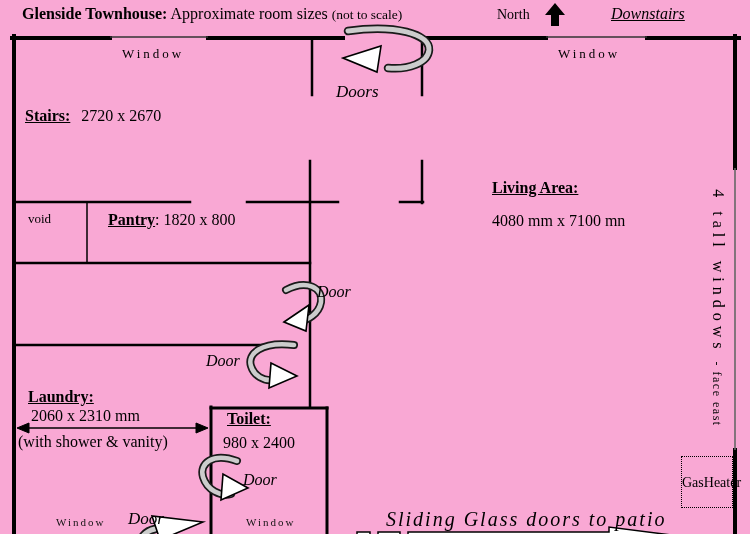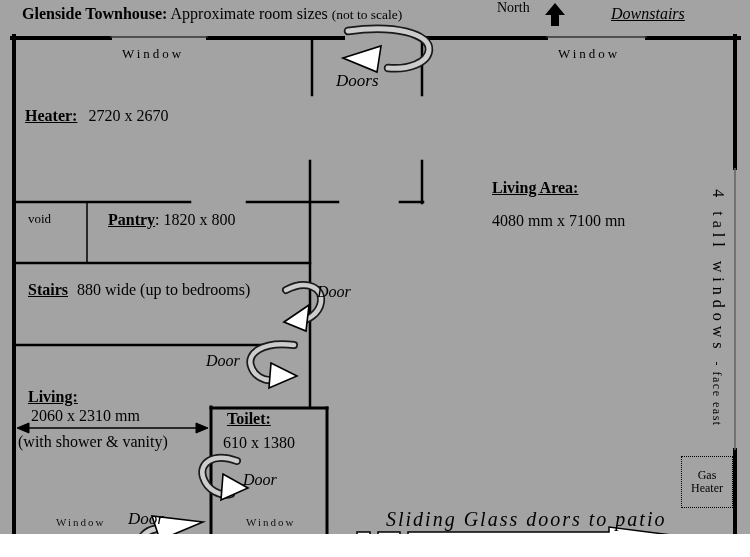--- a/index.html
+++ b/index.html
@@ -1,17 +1,17 @@
 <!DOCTYPE html>
 <html><head>
 <meta charset="utf-8">
 <style>
   html,body{margin:0;padding:0;background:#fff;}
   .plan{
-    position:relative;width:750px;height:534px;background:#a3a3a3;overflow:hidden;
+    position:relative;width:750px;height:534px;background:#f9a8d4;overflow:hidden;
     font-family:"Liberation Serif","DejaVu Serif",serif;color:#000;
   }
   .plan svg{position:absolute;left:0;top:0;}
   .lbl{position:absolute;white-space:nowrap;line-height:1.15;}
   .rn{font-weight:bold;text-decoration:underline;}
   .sp{margin-left:7px;}
   .hdr{font-size:16px;}
   .hdr .note{font-size:13.5px;}
   .win{font-size:13px;letter-spacing:3px;}
   .win-sm{font-size:11px;letter-spacing:2px;color:#111;}
@@ -23,22 +23,22 @@
   .downstairs{font-style:italic;font-size:16px;}
   .north{font-size:14px;}
   .tallwin{
     position:absolute;left:727px;top:160px;width:296px;text-align:center;
     transform:rotate(90deg);transform-origin:0 0;white-space:nowrap;
     font-size:16px;letter-spacing:5px;
   }
   .tallwin .fe{font-size:12px;letter-spacing:1.5px;margin-left:8px;}
   .gas{
     position:absolute;left:681px;top:456px;width:50px;height:50px;
-    border:1.5px dotted #000;display:flex;flex-direction:column;
-    align-items:center;justify-content:center;font-size:12px;line-height:13px;
+    border:1.5px dotted #000;display:flex;flex-direction:row;
+    align-items:center;font-size:14px;line-height:13px;
   }
 </style>
 </head>
 <body>
 
 <div class="plan">
 
   <svg width="750" height="557" viewBox="0 0 750 557">
 
     <g stroke="#000" stroke-width="4" stroke-linecap="square">
@@ -128,59 +128,55 @@
     <g fill="#000">
       <polygon points="555,3 565,15 559,15 559,26 551,26 551,15 545,15"></polygon>
     </g>
   </svg>
 
   <div class="lbl hdr" style="left:22px;top:5px;">
     <span style="font-weight:bold;">Glenside Townhouse:</span>
     <span>Approximate room sizes</span>
     <span class="note">(not to scale)</span>
   </div>
-  <div class="lbl north" style="left:497px;top:0;">North</div>
+  <div class="lbl north" style="left:497px;top:7px;">North</div>
   <div class="lbl downstairs" style="left:611px;top:5px;text-decoration:underline;">Downstairs</div>
 
   <div class="lbl win" style="left:122px;top:47px;">Window</div>
   <div class="lbl win" style="left:558px;top:47px;">Window</div>
-  <div class="lbl door-lg" style="left:336px;top:71px;">Doors</div>
+  <div class="lbl door-lg" style="left:336px;top:82px;">Doors</div>
 
   <div class="lbl room" style="left:25px;top:107px;">
-    <span class="rn">Heater:</span>
+    <span class="rn">Stairs:</span>
     <span class="sp">2720 x 2670</span>
   </div>
 
   <div class="lbl room" style="left:492px;top:179px;">
     <span class="rn">Living Area:</span>
   </div>
   <div class="lbl room" style="left:492px;top:212px;">4080 mm x 7100 mn</div>
 
   <div class="lbl void" style="left:28px;top:212px;">void</div>
   <div class="lbl room" style="left:108px;top:211px;">
     <span class="rn">Pantry</span><span>: 1820 x 800</span>
   </div>
 
-  <div class="lbl room" style="left:28px;top:281px;">
-    <span class="rn">Stairs</span>
-    <span style="margin-left:5px;">880 wide (up to bedrooms)</span>
-  </div>
   <div class="lbl door" style="left:317px;top:283px;">Door</div>
   <div class="lbl door" style="left:206px;top:352px;">Door</div>
 
   <div class="lbl room" style="left:28px;top:388px;">
-    <span class="rn">Living:</span>
+    <span class="rn">Laundry:</span>
   </div>
   <div class="lbl room" style="left:31px;top:407px;">2060 x 2310 mm</div>
   <div class="lbl room" style="left:18px;top:433px;">(with shower &amp; vanity)</div>
 
   <div class="lbl room" style="left:227px;top:410px;">
     <span class="rn">Toilet:</span>
   </div>
-  <div class="lbl room" style="left:223px;top:434px;">610 x 1380</div>
+  <div class="lbl room" style="left:223px;top:434px;">980 x 2400</div>
   <div class="lbl door" style="left:243px;top:471px;">Door</div>
 
   <div class="lbl win-sm" style="left:56px;top:516px;">Window</div>
   <div class="lbl door-lg" style="left:128px;top:509px;">Door</div>
   <div class="lbl win-sm" style="left:246px;top:516px;">Window</div>
 
   <div class="lbl sliding" style="left:386px;top:508px;">Sliding Glass doors to patio</div>
 
   <div class="tallwin">
     <span>4 tall windows</span><span class="fe">- face east</span>

